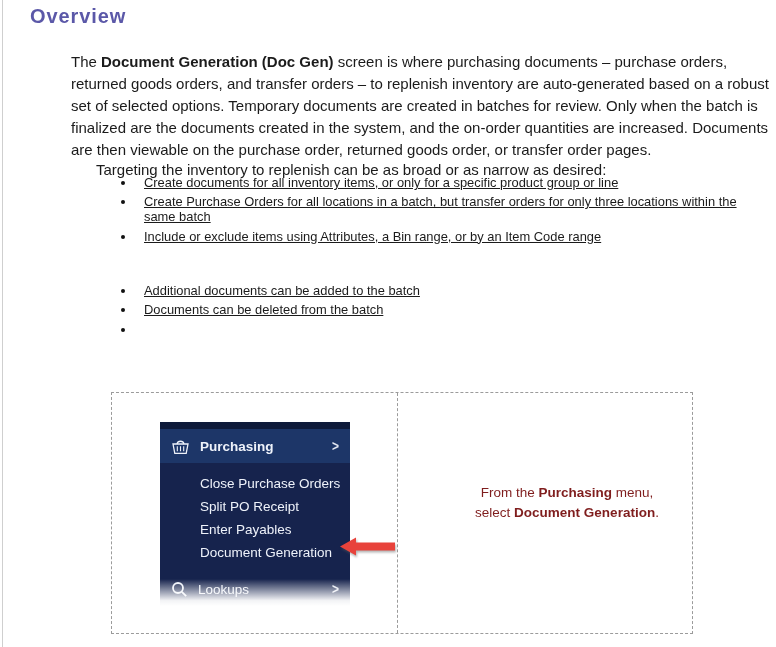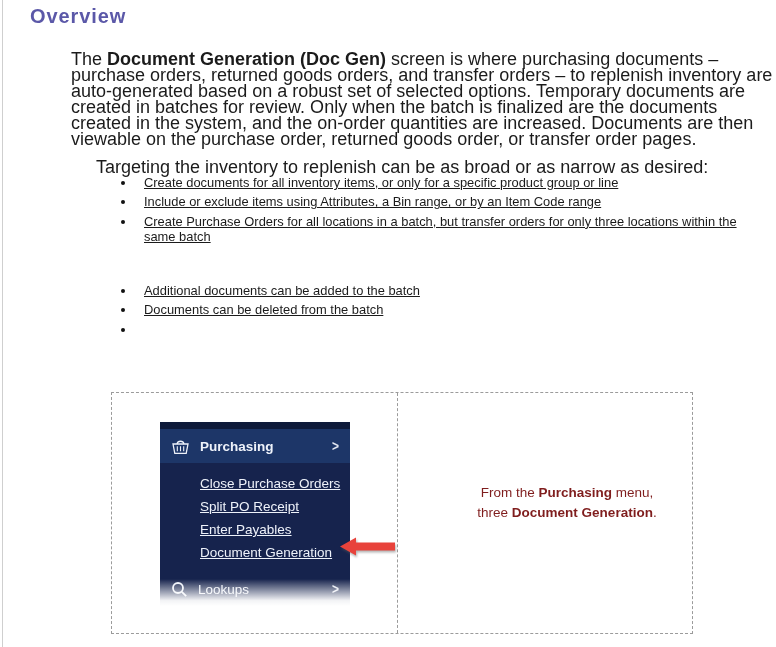--- a/index.html
+++ b/index.html
@@ -6,21 +6,21 @@
   .page{
     position:relative;width:776px;height:647px;background:#fff;overflow:hidden;
     font-family:"Liberation Sans",sans-serif;color:#1b1b1b;
   }
   .page-edge{position:absolute;left:2px;top:0;height:100%;width:1px;background:#cfcfcf;}
   .heading{
     position:absolute;left:30px;top:5px;
     font-size:20px;font-weight:700;letter-spacing:.9px;
     color:var(--accent_heading,#5b58a8);
   }
-  .bodytext{font-size:18px;line-height:16px;}
+  .bodytext{font-size:15px;line-height:22px;}
   .intro{position:absolute;left:71px;top:51px;width:704px;}
   .lead1{position:absolute;left:96px;top:159px;}
   .list1{position:absolute;left:121px;top:176px;width:628px;}
   .lead2{position:absolute;left:96px;top:266px;}
   .list2{position:absolute;left:121px;top:284px;width:628px;}
   .bullet-item{display:flex;margin-bottom:4.6px;font-size:12.9px;line-height:14.8px;text-decoration:underline;}
   .dot{width:4px;height:4px;border-radius:50%;background:#111;margin:5px 19px 0 0;flex:none;}
 
   .figure{
     position:absolute;left:111px;top:392px;width:580px;height:240px;
@@ -35,21 +35,21 @@
     background:var(--menu_body_bg,#16234d);color:var(--menu_text,#eef2fa);
   }
   .menu-band{height:7px;background:var(--menu_band,#0e1a3a);}
   .menu-header{
     height:34px;display:flex;align-items:center;padding:0 11px 0 11px;
     background:var(--menu_header_bg,#1d3668);font-weight:700;font-size:13.5px;
   }
   .mh-label{margin-left:10px;}
   .chev{margin-left:auto;font-size:12px;font-weight:700;opacity:.95;transform:scaleY(1.15);}
   .micon{display:flex;align-items:center;flex:none;}
-  .menu-items{padding:9px 12px 2px 40px;text-decoration:underline;}
+  .menu-items{padding:9px 12px 2px 40px;}
   .menu-item{height:23px;line-height:23px;font-size:13.5px;white-space:nowrap;}
   .menu-footer{height:34px;display:flex;align-items:center;padding:0 11px 0 11px;margin-top:6px;font-size:13.5px;}
   .menu-fade{
     position:absolute;left:-1px;right:-1px;bottom:0;height:27px;
     background:linear-gradient(to bottom,rgba(255,255,255,0),rgba(255,255,255,.95) 80%,#fff);
   }
   .arrow{position:absolute;left:228px;top:143px;width:55px;height:21px;filter:drop-shadow(1px 2px 1px rgba(90,90,90,.45));}
   .arrow polygon{fill:var(--arrow_red,#e8423b);}
   b{font-weight:700;}
 </style>
@@ -64,25 +64,25 @@
   <p class="intro bodytext" style="margin:0;"><span>The </span><b>Document Generation (Doc Gen)</b><span> screen is where purchasing documents – purchase orders, returned goods orders, and transfer orders – to replenish inventory are auto-generated based on a robust set of selected options. Temporary documents are created in batches for review. Only when the batch is finalized are the documents created in the system, and the on-order quantities are increased. Documents are then viewable on the purchase order, returned goods order, or transfer order pages.</span></p>
 
   <div class="lead1 bodytext">Targeting the inventory to replenish can be as broad or as narrow as desired:</div>
   <div class="list1">
     <div class="bullet-item">
       <span class="dot"></span>
       <span>Create documents for all inventory items, or only for a specific product group or line</span>
     </div>
     <div class="bullet-item">
       <span class="dot"></span>
-      <span>Include or exclude items using Attributes, a Bin range, or by an Item Code range</span>
+      <span>Create Purchase Orders for all locations in a batch, but transfer orders for only three locations within the same batch</span>
     </div>
     <div class="bullet-item">
       <span class="dot"></span>
-      <span>Create Purchase Orders for all locations in a batch, but transfer orders for only three locations within the same batch</span>
+      <span>Include or exclude items using Attributes, a Bin range, or by an Item Code range</span>
     </div>
   </div>
 
   <div class="list2">
     <div class="bullet-item">
       <span class="dot"></span>
       <span>Additional documents can be added to the batch</span>
     </div>
     <div class="bullet-item">
       <span class="dot"></span>
@@ -135,17 +135,17 @@
       <div class="arrow">
         <svg width="55" height="21" viewBox="0 0 55 21">
           <polygon points="0,10.5 16,1.5 16,6.5 55,6.5 55,14.5 16,14.5 16,19.5"></polygon>
         </svg>
       </div>
     </div>
 
     <div class="cell-right">
       <div class="caption">
         <div><span>From the </span><b>Purchasing</b><span> menu,</span></div>
-        <div><span>three </span><b>Document Generation</b><span>.</span></div>
+        <div><span>select </span><b>Document Generation</b><span>.</span></div>
       </div>
     </div>
   </div>
 </div>
 
 </body></html>

